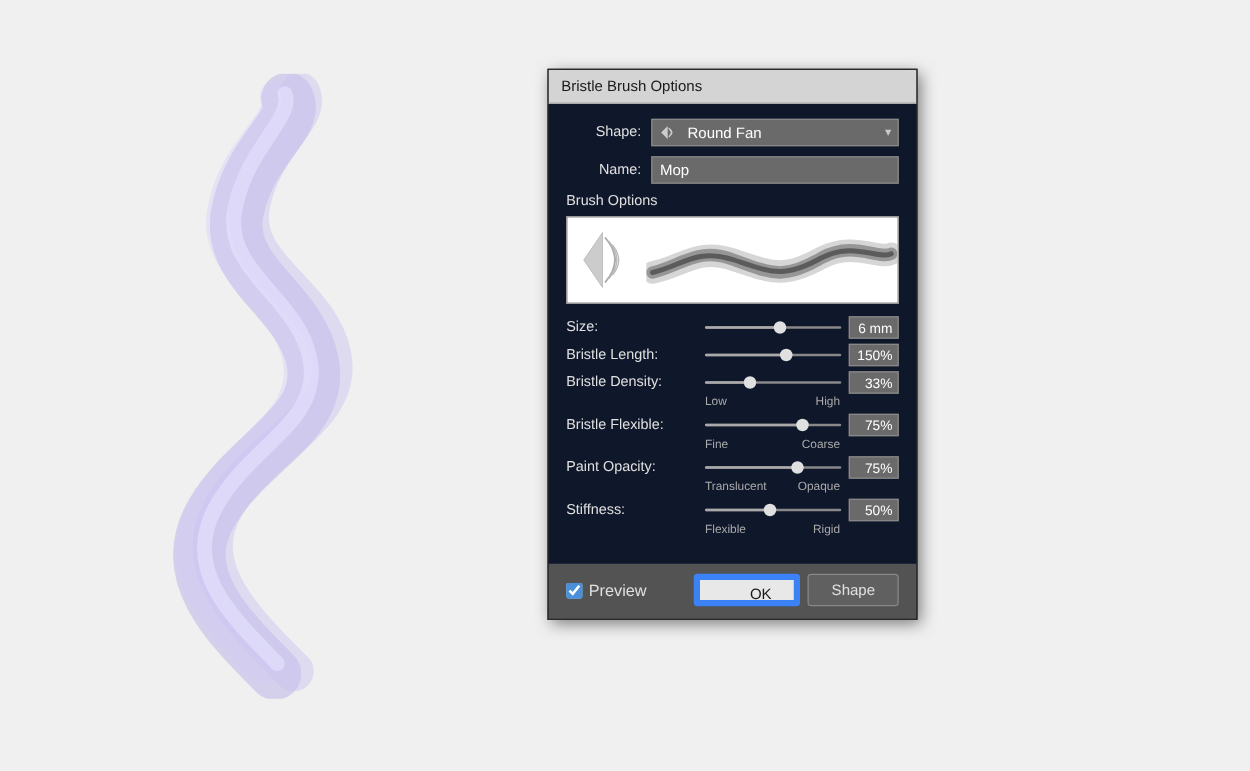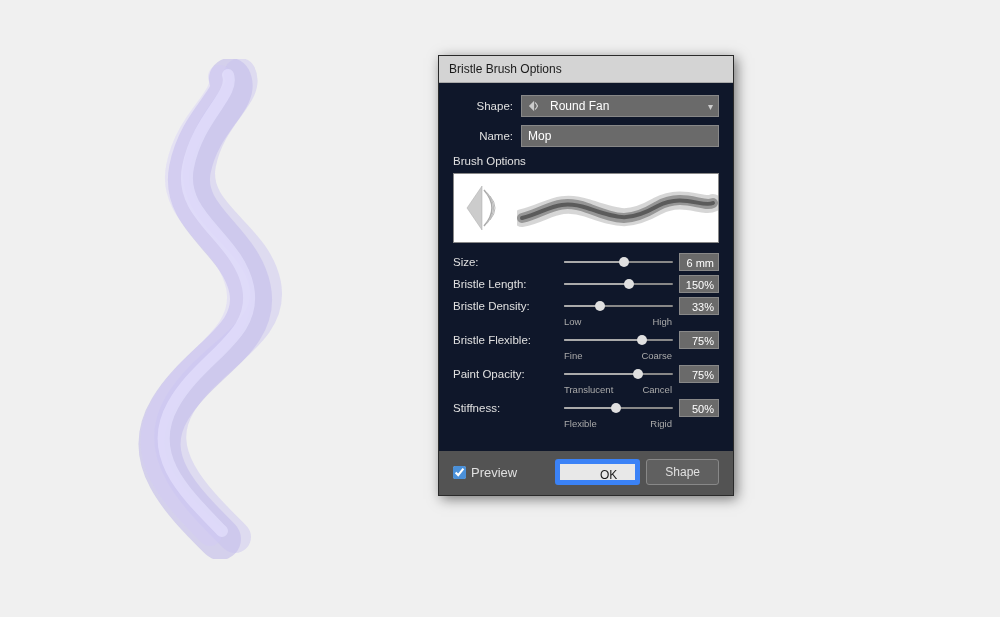--- a/index.html
+++ b/index.html
@@ -408,21 +408,21 @@
           <div class="slider-track-container">
             <div class="slider-track">
               <div class="slider-fill" style="width:68%"></div>
               <div class="slider-thumb" style="left:68%"></div>
             </div>
           </div>
           <div class="slider-value">75%</div>
         </div>
         <div class="slider-hints">
           <span class="slider-hint">Translucent</span>
-          <span class="slider-hint">Cancel</span>
+          <span class="slider-hint">Opaque</span>
         </div>
       </div>
 
       <div class="slider-group">
         <div class="slider-row">
           <span class="slider-label">Stiffness:</span>
           <div class="slider-track-container">
             <div class="slider-track">
               <div class="slider-fill" style="width:48%"></div>
               <div class="slider-thumb" style="left:48%"></div>

